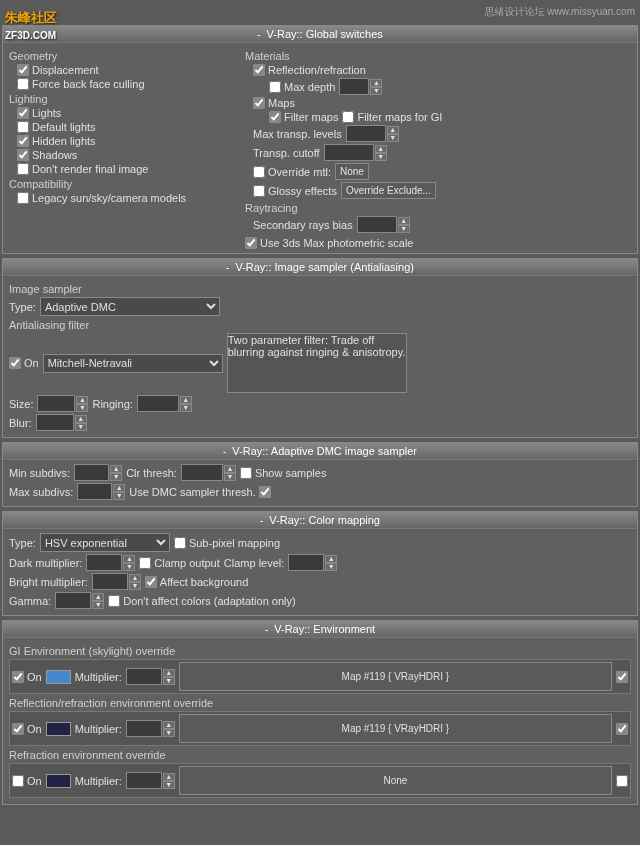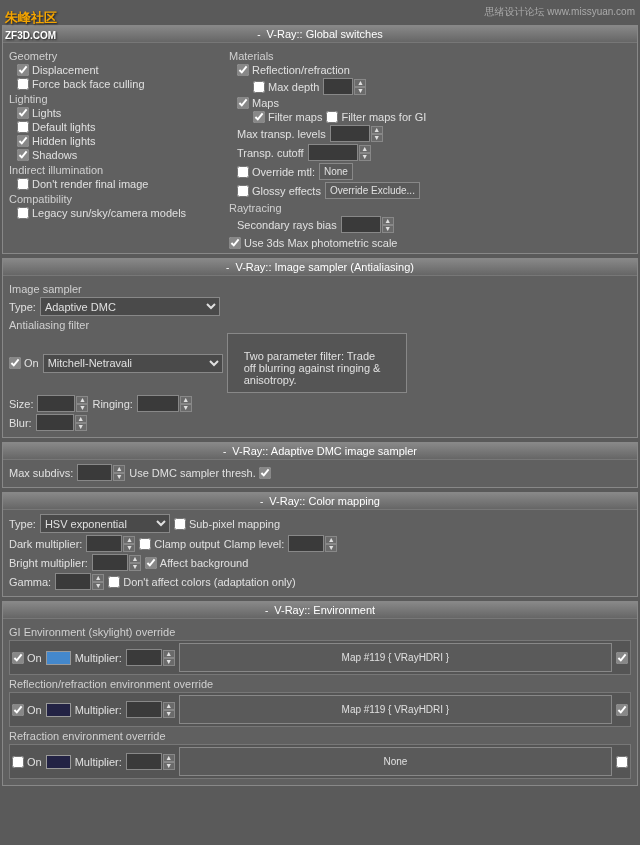--- a/index.html
+++ b/index.html
@@ -165,32 +165,32 @@
       color: #e0e0e0;
       font-size: 10px;
       padding: 1px 4px;
       cursor: pointer;
       height: 29px;
       flex: 1;
     }
     .antialiasing-desc {
       background: #555;
       border: 1px solid #888;
-      padding: 16px;
+      padding: 0;
       font-size: 11px;
       color: #e0e0e0;
       width: 180px;
       height: 60px;
     }
     .inline-select {
       width: 180px;
     }
     .section-body-inner {
       display: flex;
-      gap: 0;
+      gap: 16px;
     }
     .left-panel {
       width: 220px;
     }
     .right-panel {
       flex: 1;
     }
     .indent {
       padding-left: 16px;
     }
@@ -253,21 +253,20 @@
               </label>
             </div>
             <div class="row">
               <label>
                 <input type="checkbox" checked="" style="">
                 <span>Shadows</span>
               </label>
             </div>
           </div>
 
-          <div class="group-label">Indirect illumination</div>
           <div class="sub-group">
             <div class="row">
               <label>
                 <input type="checkbox" style="">
                 <span>Don't render final image</span>
               </label>
             </div>
           </div>
 
           <div class="group-label">Compatibility</div>
@@ -436,20 +435,42 @@
     </div>
   </div>
 
   <div class="section-panel">
     <div class="section-header">
       <span class="collapse-btn">-</span>
       <span>V-Ray:: Adaptive DMC image sampler</span>
     </div>
     <div class="section-body">
       <div class="row">
+        <span class="field-label">Min subdivs:</span>
+        <div class="spinner-input">
+          <input type="text" style="width: 35px;">
+          <div class="spin-btns">
+            <button class="spin-btn">▲</button>
+            <button class="spin-btn">▼</button>
+          </div>
+        </div>
+        <span class="field-label">Clr thresh:</span>
+        <div class="spinner-input">
+          <input type="text" style="width: 42px;">
+          <div class="spin-btns">
+            <button class="spin-btn">▲</button>
+            <button class="spin-btn">▼</button>
+          </div>
+        </div>
+        <label>
+          <input type="checkbox" style="">
+          <span>Show samples</span>
+        </label>
+      </div>
+      <div class="row">
         <span class="field-label">Max subdivs:</span>
         <div class="spinner-input">
           <input type="text" style="width: 35px;">
           <div class="spin-btns">
             <button class="spin-btn">▲</button>
             <button class="spin-btn">▼</button>
           </div>
         </div>
         <label>
           <span>Use DMC sampler thresh.</span>

